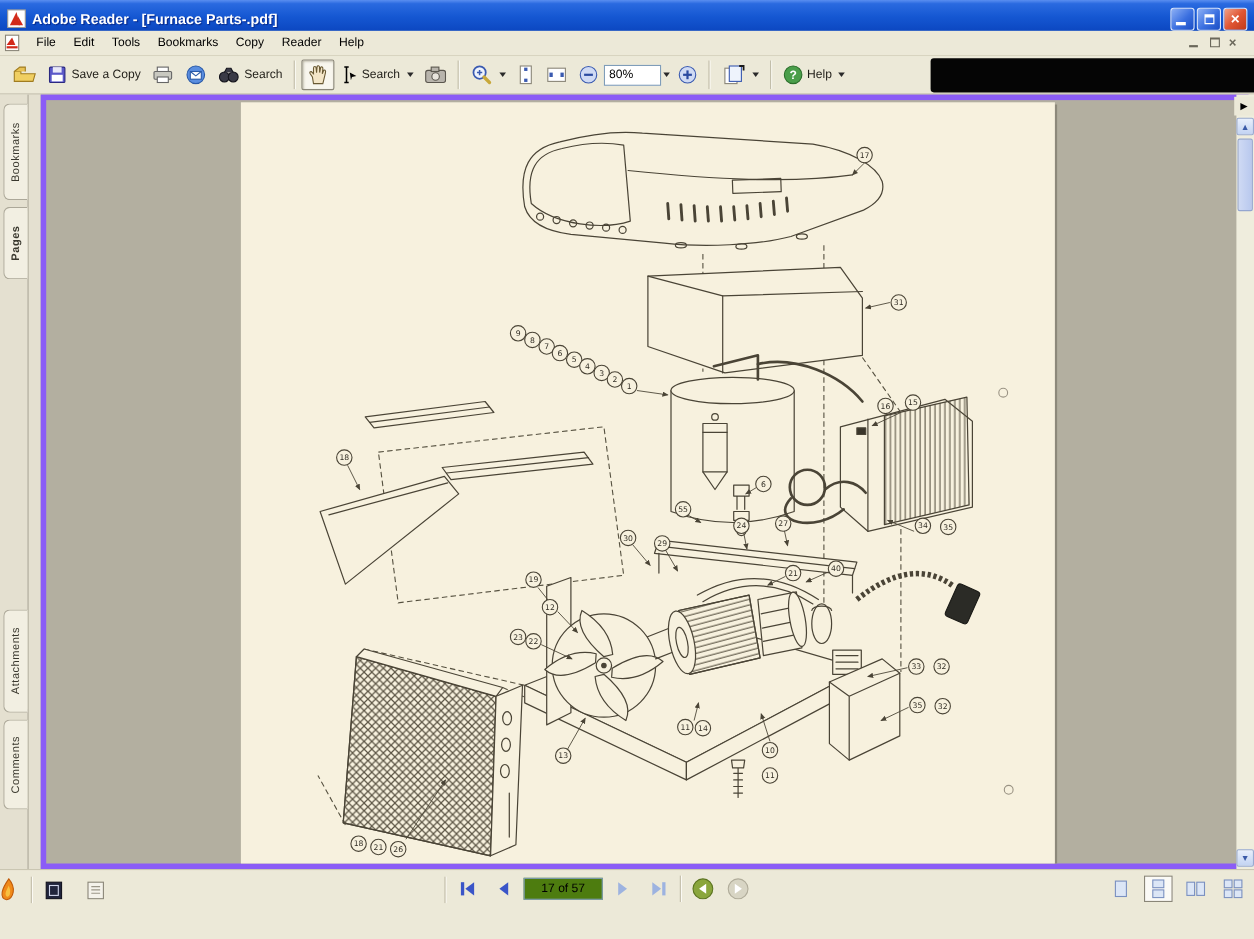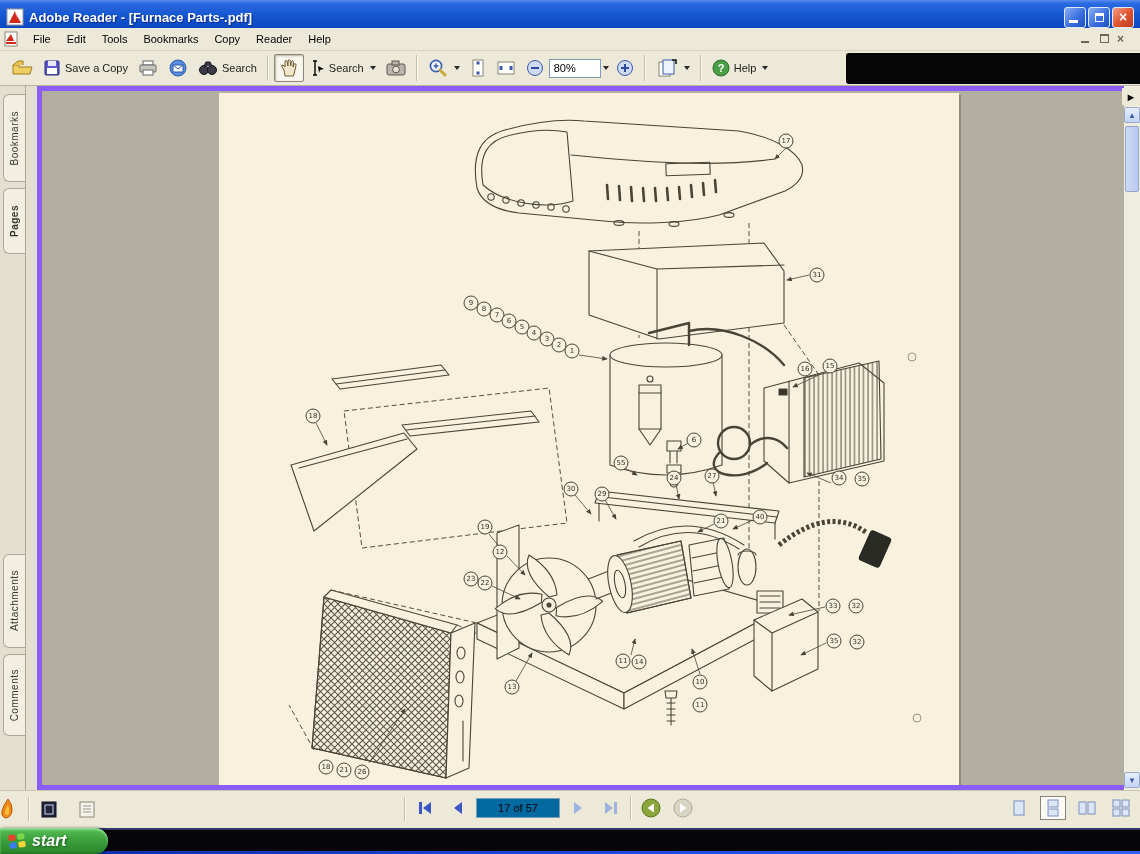--- a/index.html
+++ b/index.html
@@ -80,21 +80,21 @@
 
   
   .bottombar { position:absolute; left:0; top:790px; width:1140px; height:38px;
     background:#ece9d8; border-top:1px solid #cac6b2; }
   .bb-sep { position:absolute; top:6px; width:2px; height:24px;
     border-left:1px solid #c2beaa; border-right:1px solid #fbfaf4; }
   .bb-icon { position:absolute; top:8px; width:22px; height:20px; display:flex;
     align-items:center; justify-content:center; border:1px solid transparent; }
   .nav-group { position:absolute; left:412px; top:5px; display:flex; align-items:center; gap:6px; }
   .nav-btn { width:26px; height:24px; display:flex; align-items:center; justify-content:center; }
-  .page-field { width:84px; height:20px; border:1px solid #7f9db9; background:#0369a1;
+  .page-field { width:72px; height:20px; border:1px solid #7f9db9; background:#4d7c0f;
     font-size:11px; text-align:center; font-family:"Liberation Sans",sans-serif; }
   .viewbtns { position:absolute; right:6px; top:5px; display:flex; gap:8px; align-items:center; }
   .view-btn { width:26px; height:24px; display:flex; align-items:center; justify-content:center;
     border:1px solid transparent; }
   .view-btn.pressed { background:#fbfaf6; border:1px solid #8a8678; }
   .flame { position:absolute; left:0; top:6px; }
 
   
   .taskbar { position:absolute; left:0; top:828px; width:1140px; height:26px; background:#060608; }
   .taskbar::before { content:""; position:absolute; left:0; top:0; width:1140px; height:2px; background:#33386e; }
@@ -672,27 +672,14 @@
         <svg width="20" height="18" viewBox="0 0 20 18">
           <rect x="2" y="1" width="7" height="7" fill="#dce6f6" stroke="#7a90c0"></rect>
           <rect x="11" y="1" width="7" height="7" fill="#dce6f6" stroke="#7a90c0"></rect>
           <rect x="2" y="10" width="7" height="7" fill="#dce6f6" stroke="#7a90c0"></rect>
           <rect x="11" y="10" width="7" height="7" fill="#dce6f6" stroke="#7a90c0"></rect>
         </svg>
       </div>
     </div>
   </div>
 
-  <div class="taskbar">
-    <div class="start-btn">
-      <svg width="18" height="18" viewBox="0 0 18 18">
-        <g transform="rotate(-8 9 9)">
-          <rect x="1" y="2" width="7" height="6" rx="1.5" fill="#e8422a"></rect>
-          <rect x="10" y="2" width="7" height="6" rx="1.5" fill="#7bd84b"></rect>
-          <rect x="1" y="10" width="7" height="6" rx="1.5" fill="#3a7cf0"></rect>
-          <rect x="10" y="10" width="7" height="6" rx="1.5" fill="#ffd437"></rect>
-        </g>
-      </svg>
-      <span class="start-label">start</span>
-    </div>
-  </div>
 
 </div>
 
 </body></html>

